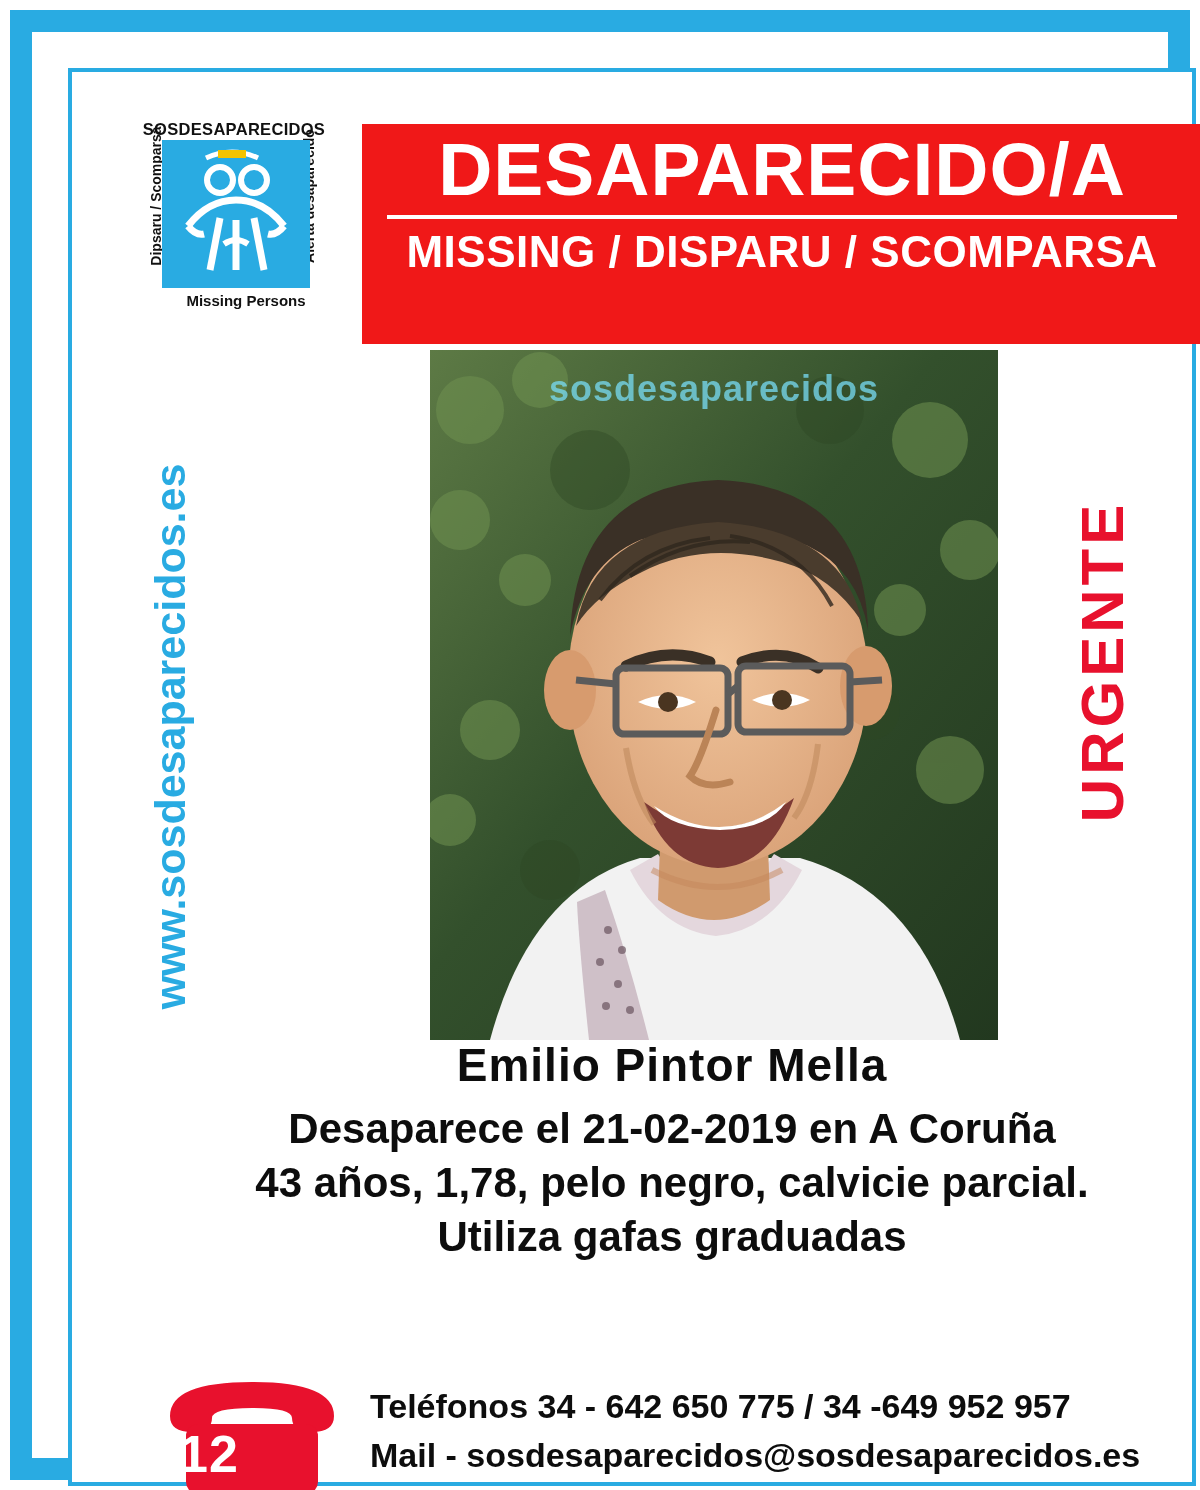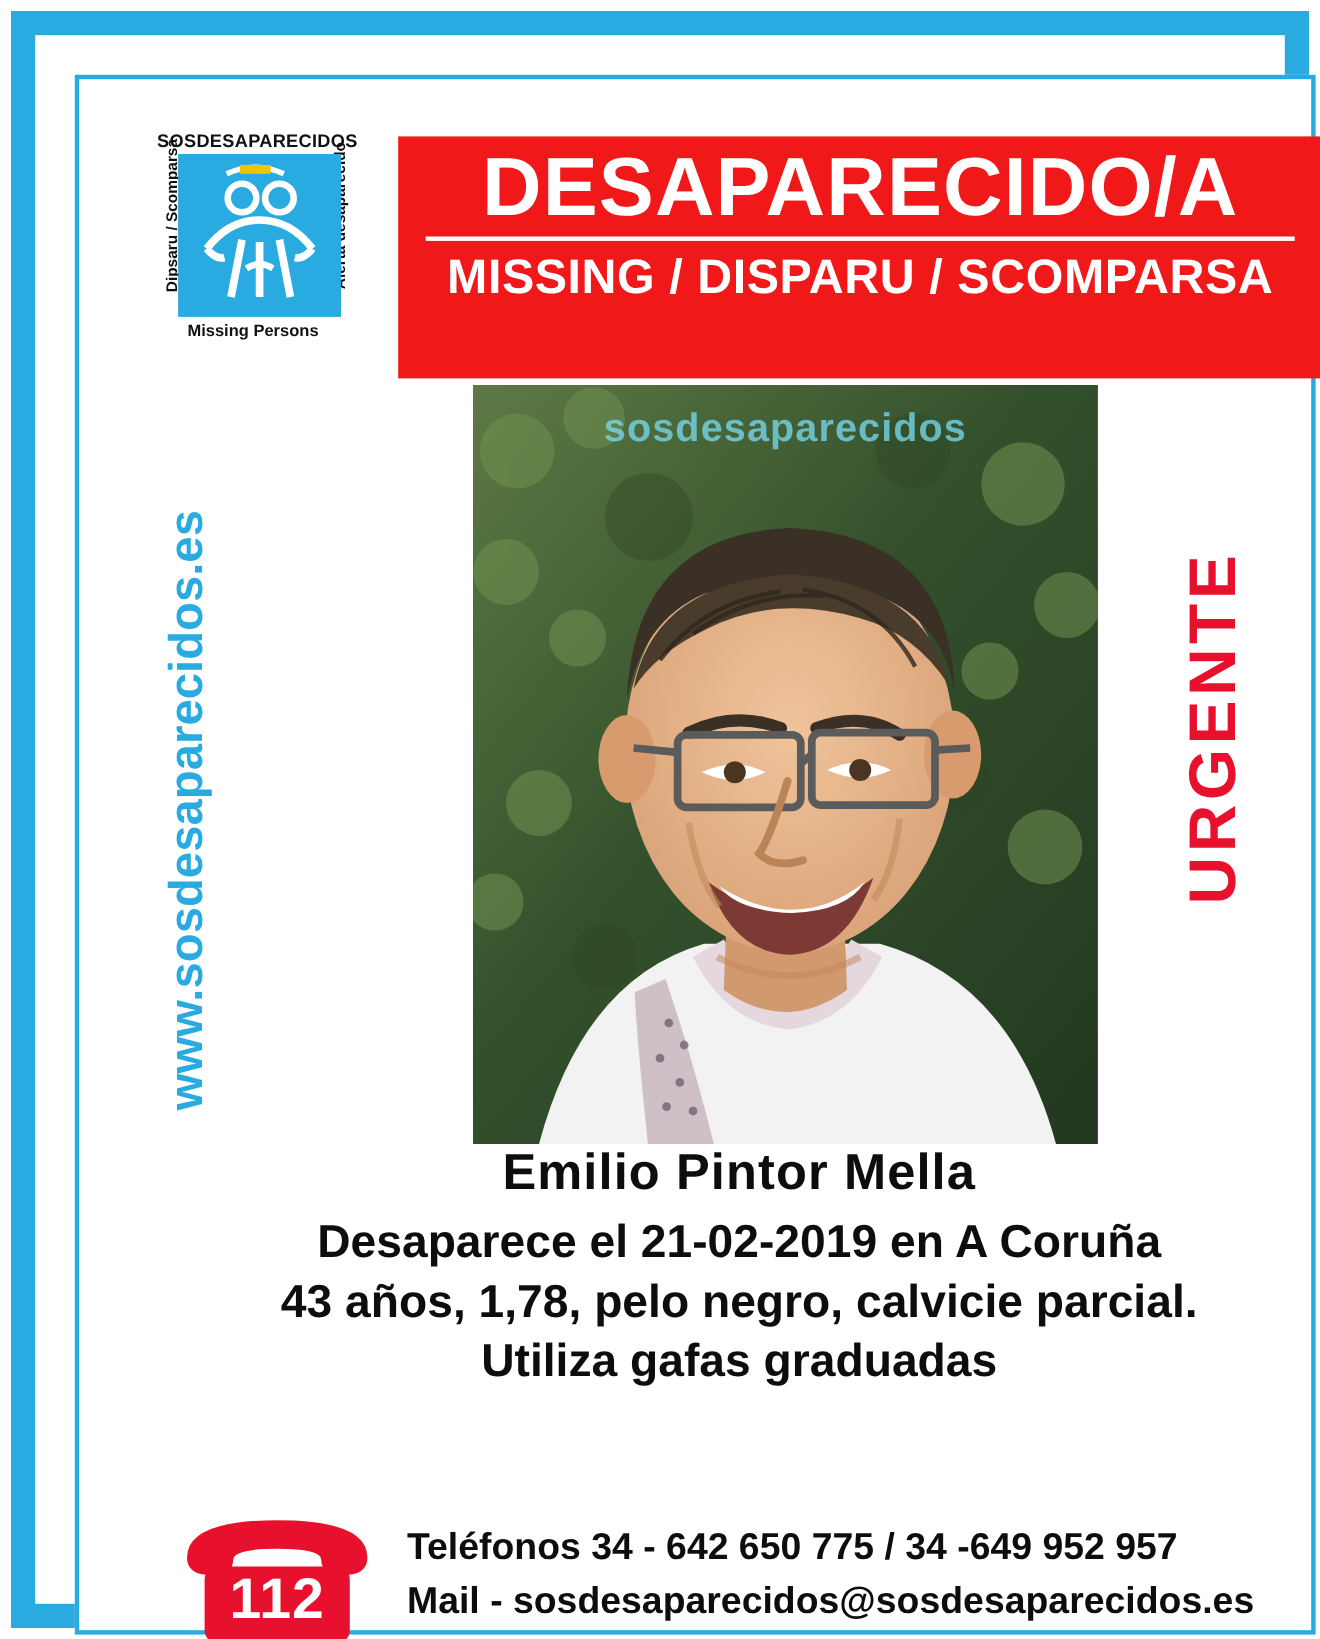--- a/index.html
+++ b/index.html
@@ -102,21 +102,21 @@
     left: 45px;
     width: 148px;
     height: 148px;
     background: #29ABE2;
     overflow: hidden;
   }
   .logo-square svg { display:block; }
   .logo-sub {
     position: absolute;
     top: 204px;
-    left: 18px;
+    left: 34px;
     width: 190px;
     text-align: center;
     font-size: 15px;
     font-weight: bold;
     color: #111;
   }
   .logo-left-rot {
     position: absolute;
     left: -46px;
     top: 100px;
@@ -233,21 +233,20 @@
     left: 10px;
     top: 0px;
     width: 200px;
     height: 128px;
   }
   .phone-icon .num {
     position: absolute;
     left: 0;
     top: 52px;
     width: 200px;
-    text-align: center;
     color: #ffffff;
     font-weight: bold;
     font-size: 52px;
     letter-spacing: 1px;
   }
   .contact-lines {
     position: absolute;
     left: 228px;
     top: 10px;
     width: 840px;

